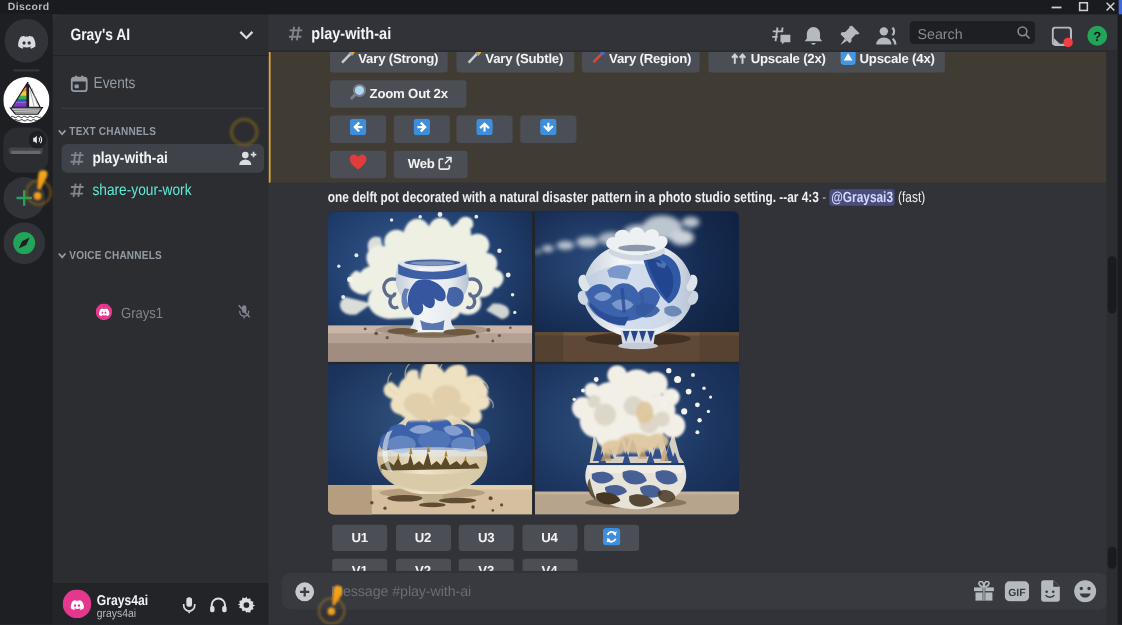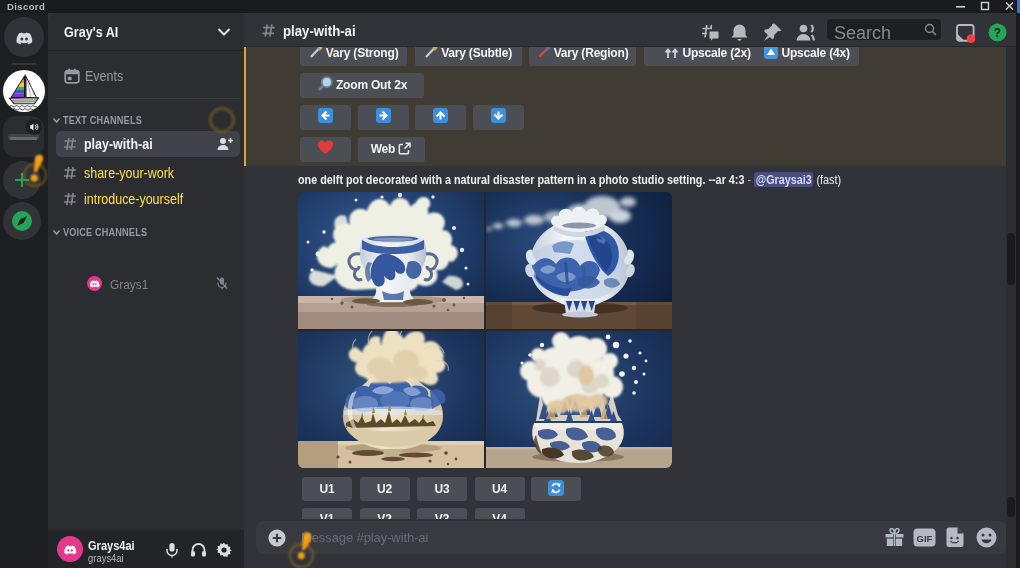--- a/index.html
+++ b/index.html
@@ -14,21 +14,21 @@
   #bluesliver { position:absolute; right:0; top:0; width:3px; height:13px; background:#3d6bdd; }
   
   #rail { left:0; top:13px; width:48px; height:555px; background:#1e1f22; z-index:5; }
   
   #sidebar { left:48px; top:13px; width:196px; height:555px; background:#2b2d31;
      border-top-left-radius:8px; z-index:4; }
   #sbheader { position:absolute; left:0; top:0; width:196px; height:38px;
      border-bottom:1px solid #222428; }
   #sbheader .name { position:absolute; left:16px; top:10px; font-size:15px; font-weight:bold; color:#f2f3f5; transform:scaleX(.84); transform-origin:0 0; }
   .chanrow { position:absolute; left:8px; width:184px; height:26px; border-radius:5px;
-     color:#fde047; font-size:14.5px; }
+     color:#5eead4; font-size:14.5px; }
   .chanrow .hash { position:absolute; left:4px; top:3px; width:20px; height:20px; }
   .chanrow .lbl { position:absolute; left:28px; top:4.5px; transform:scaleX(.86); transform-origin:0 50%; }
   .cathdr { position:absolute; left:6px; color:#949ba4; font-size:10.5px; font-weight:bold;
      letter-spacing:0.2px; transform:scaleX(.87); transform-origin:0 50%; }
   #userbar { position:absolute; left:0px; top:517px; width:196px; height:38px; background:#232428; }
   
   #main { left:244px; top:13px; width:776px; height:555px; background:#313338; }
   #chathdr { position:absolute; left:0; top:0; width:776px; height:34px;
      border-bottom:1px solid #26282c; background:#313338; z-index:6; }
   #msgscroll { position:absolute; left:0; top:34px; width:762px; height:472px; overflow:hidden; }
@@ -145,26 +145,20 @@
         <path d="M1.5 14 a5.5 5 0 0 1 11 0 z" fill="#dbdee1"></path>
         <path d="M14.5 2 v5 M12 4.5 h5" stroke="#dbdee1" stroke-width="1.5"></path>
       </svg>
     </div>
     <div class="chanrow" style="top:147px">
       <svg class="hash" viewBox="0 0 20 20">
           <path d="M4.5 7 H16 M4 13 H15.5 M8.8 4 L6.8 16 M13.2 4 L11.2 16" stroke="#80848e" stroke-width="1.7" fill="none"></path>
         </svg>
       <span class="lbl">share-your-work</span>
     </div>
-    <div class="chanrow" style="top:173px">
-      <svg class="hash" viewBox="0 0 20 20">
-          <path d="M4.5 7 H16 M4 13 H15.5 M8.8 4 L6.8 16 M13.2 4 L11.2 16" stroke="#80848e" stroke-width="1.7" fill="none"></path>
-        </svg>
-      <span class="lbl">introduce-yourself</span>
-    </div>
 
     <svg class="abs" style="left:3px;top:214px" width="11" height="11" viewBox="0 0 11 11">
       <path d="M2.5 3.5 L5.5 7 L8.5 3.5" stroke="#949ba4" stroke-width="1.6" fill="none"></path>
     </svg>
     <div class="cathdr" style="left:15px;top:213px">VOICE CHANNELS</div>
 
     <svg class="abs" style="left:39px;top:263px" width="15" height="15" viewBox="0 0 15 15">
       <circle cx="7.5" cy="7.5" r="7.5" fill="#e4388f"></circle>
       <path fill="#fff" d="M10.8 5c-.6-.28-1.24-.48-1.9-.6l-.25.5a7 7 0 0 0-2.06 0l-.25-.5c-.67.12-1.3.32-1.9.6-1.2 1.79-1.53 3.53-1.37 5.25.78.57 1.58.92 2.36 1.2l.5-.78c-.27-.1-.52-.23-.76-.37l.19-.14a5.5 5.5 0 0 0 4.72 0l.19.14c-.24.14-.5.27-.76.37l.5.79c.78-.29 1.58-.64 2.36-1.21.2-1.99-.33-3.71-1.57-5.25zM6.13 9.2c-.46 0-.84-.42-.84-.94s.37-.95.84-.95.85.43.84.95c0 .52-.37.94-.84.94zm2.74 0c-.46 0-.84-.42-.84-.94s.37-.95.84-.95.85.43.84.95c0 .52-.37.94-.84.94z"></path>
     </svg>
@@ -229,21 +223,21 @@
       <svg class="abs" style="left:551px;top:10px" width="22" height="20" viewBox="0 0 22 20">
         <g fill="#b5bac1">
           <circle cx="8.5" cy="5.5" r="3.8"></circle>
           <path d="M1.5 17.5 a7 6.5 0 0 1 14 0 z"></path>
           <path d="M15.5 2.6 a4.5 4.5 0 0 1 0 6 l1.8 1 a6.5 6.5 0 0 0 0 -8 z"></path>
           <path d="M17.5 11.5 a8 8 0 0 1 2.5 6 h-2.2 a9 9 0 0 0 -2 -5 z"></path>
         </g>
       </svg>
 
       <div class="abs" style="left:583px;top:6px;width:114px;height:21px;border-radius:4px;background:#1e1f22">
-        <div class="abs" style="left:7px;top:3.5px;font-size:18px;color:#87898c">Search</div>
+        <div class="abs" style="left:7px;top:3.5px;font-size:13px;color:#87898c">Search</div>
         <svg class="abs" style="left:97px;top:4px" width="13" height="13" viewBox="0 0 13 13">
           <circle cx="5.5" cy="5.5" r="4" stroke="#87898c" stroke-width="1.5" fill="none"></circle>
           <path d="M8.5 8.5 L12 12" stroke="#87898c" stroke-width="1.5"></path>
         </svg>
       </div>
 
       <svg class="abs" style="left:712px;top:11px" width="20" height="19" viewBox="0 0 20 19">
         <path d="M3.4 1 h11.8 a2.4 2.4 0 0 1 2.4 2.4 v11 a2.4 2.4 0 0 1 -2.4 2.4 h-11.8 a2.4 2.4 0 0 1 -2.4 -2.4 v-11 a2.4 2.4 0 0 1 2.4 -2.4 z" fill="none" stroke="#b5bac1" stroke-width="1.9"></path>
         <path d="M2 10.5 L8 16.5 H3.4 A1.6 1.6 0 0 1 2 15 z" fill="#b5bac1"></path>
         <circle cx="15" cy="14.6" r="4.3" fill="#f23f43"></circle>

